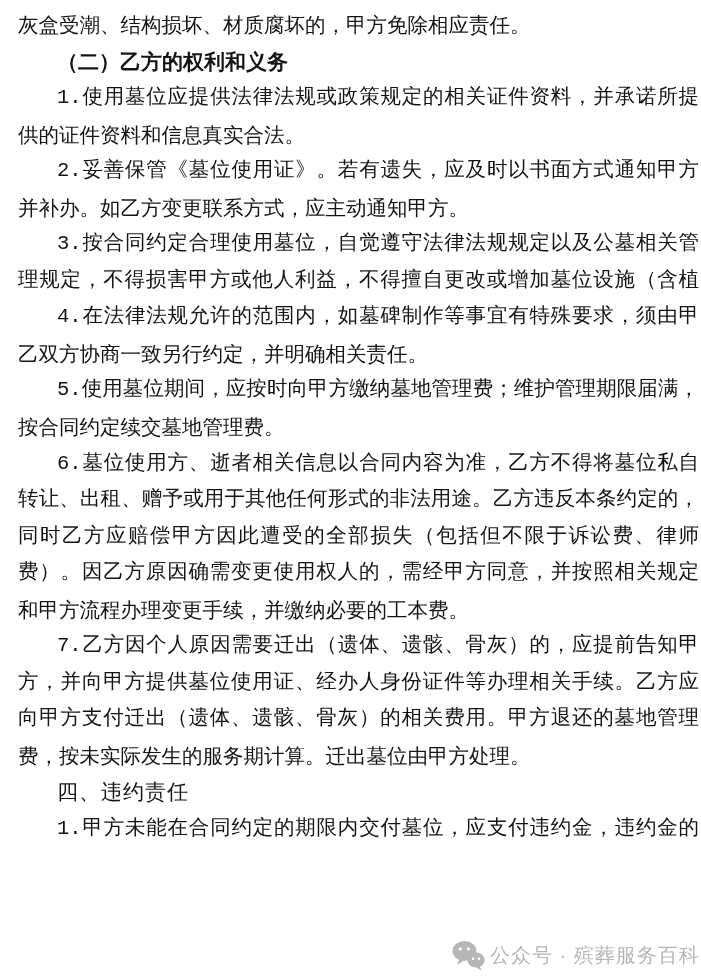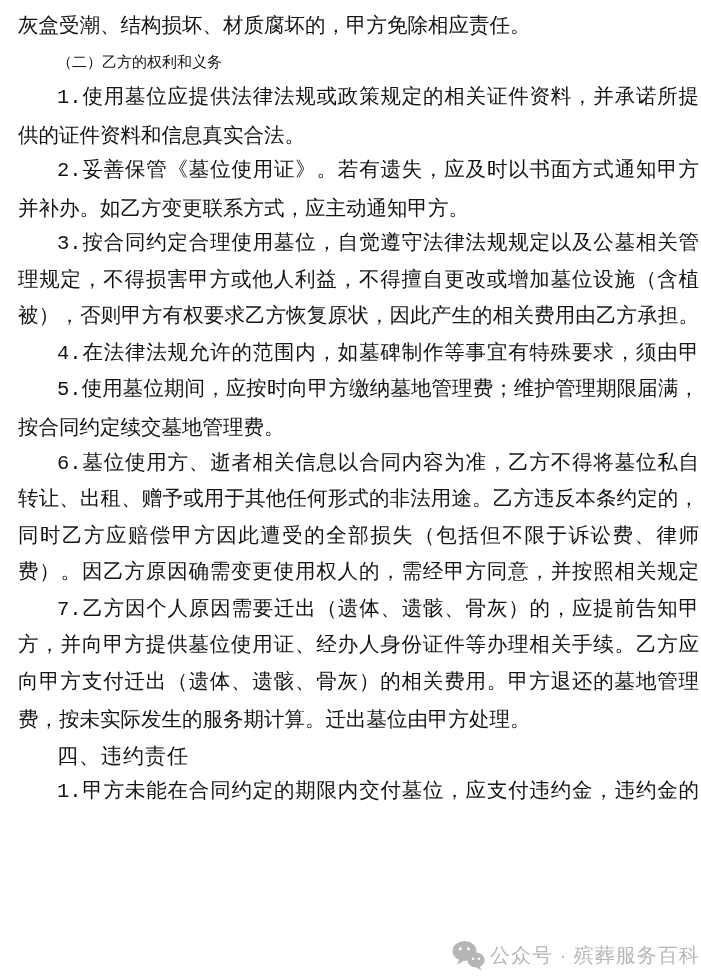--- a/index.html
+++ b/index.html
@@ -25,22 +25,22 @@
     overflow: visible;
   }
   .line.full {
     white-space: normal;
     text-align: justify;
     text-align-last: justify;
     font-family: Liberation Mono, monospace;
   }
   .line.indented { padding-left: 39px; }
   .style-subheading {
-    font-weight: 400;
-    font-size: 15px;
+    font-weight: 700;
+    font-size: 21px;
   }
   .style-section-heading {
     font-family: "Liberation Sans", "DejaVu Sans", sans-serif;
     font-weight: 400;
     font-size: 21px;
     letter-spacing: 1px;
   }
   .watermark {
     position: absolute;
     z-index: 1;
@@ -73,39 +73,40 @@
     <div class="line style-body">供的证件资料和信息真实合法。</div>
 
     <div class="line style-body indented full">2.妥善保管《墓位使用证》。若有遗失，应及时以书面方式通知甲方</div>
 
     <div class="line style-body">并补办。如乙方变更联系方式，应主动通知甲方。</div>
 
     <div class="line style-body indented full">3.按合同约定合理使用墓位，自觉遵守法律法规规定以及公墓相关管</div>
 
     <div class="line style-body full">理规定，不得损害甲方或他人利益，不得擅自更改或增加墓位设施（含植</div>
 
-    <div class="line style-body full">被），否则甲方有权要求乙方恢复原状，因此产生的相关费用由乙方承担。</div>
 
 
     <div class="line style-body indented full">4.在法律法规允许的范围内，如墓碑制作等事宜有特殊要求，须由甲</div>
 
+    <div class="line style-body">乙双方协商一致另行约定，并明确相关责任。</div>
 
     <div class="line style-body indented full">5.使用墓位期间，应按时向甲方缴纳墓地管理费；维护管理期限届满，</div>
 
     <div class="line style-body">按合同约定续交墓地管理费。</div>
 
     <div class="line style-body indented full">6.墓位使用方、逝者相关信息以合同内容为准，乙方不得将墓位私自</div>
 
     <div class="line style-body full">转让、出租、赠予或用于其他任何形式的非法用途。乙方违反本条约定的，</div>
 
 
     <div class="line style-body full">同时乙方应赔偿甲方因此遭受的全部损失（包括但不限于诉讼费、律师</div>
 
     <div class="line style-body full">费）。因乙方原因确需变更使用权人的，需经甲方同意，并按照相关规定</div>
 
+    <div class="line style-body">和甲方流程办理变更手续，并缴纳必要的工本费。</div>
 
     <div class="line style-body indented full">7.乙方因个人原因需要迁出（遗体、遗骸、骨灰）的，应提前告知甲</div>
 
     <div class="line style-body full">方，并向甲方提供墓位使用证、经办人身份证件等办理相关手续。乙方应</div>
 
     <div class="line style-body full">向甲方支付迁出（遗体、遗骸、骨灰）的相关费用。甲方退还的墓地管理</div>
 
     <div class="line style-body">费，按未实际发生的服务期计算。迁出墓位由甲方处理。</div>
 
     <div class="line style-section-heading indented">四、违约责任</div>

